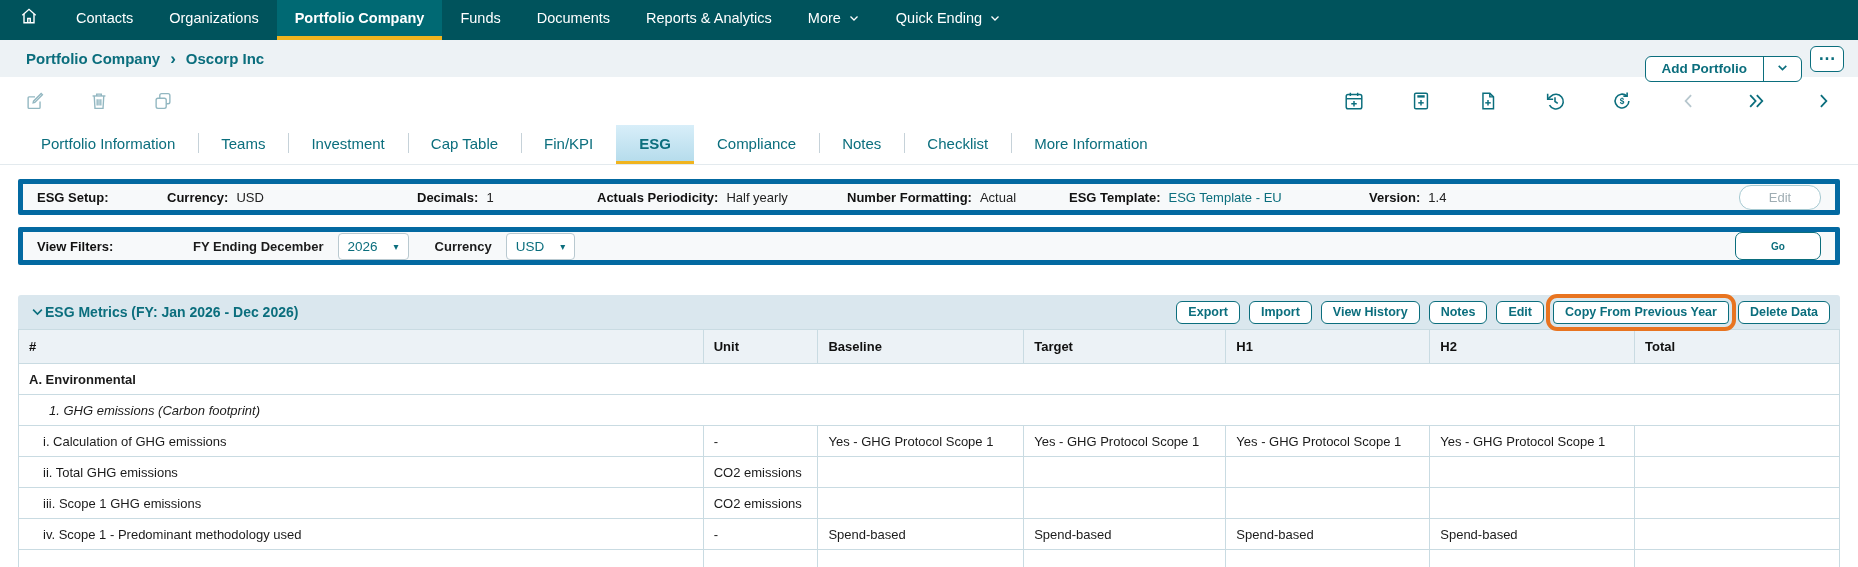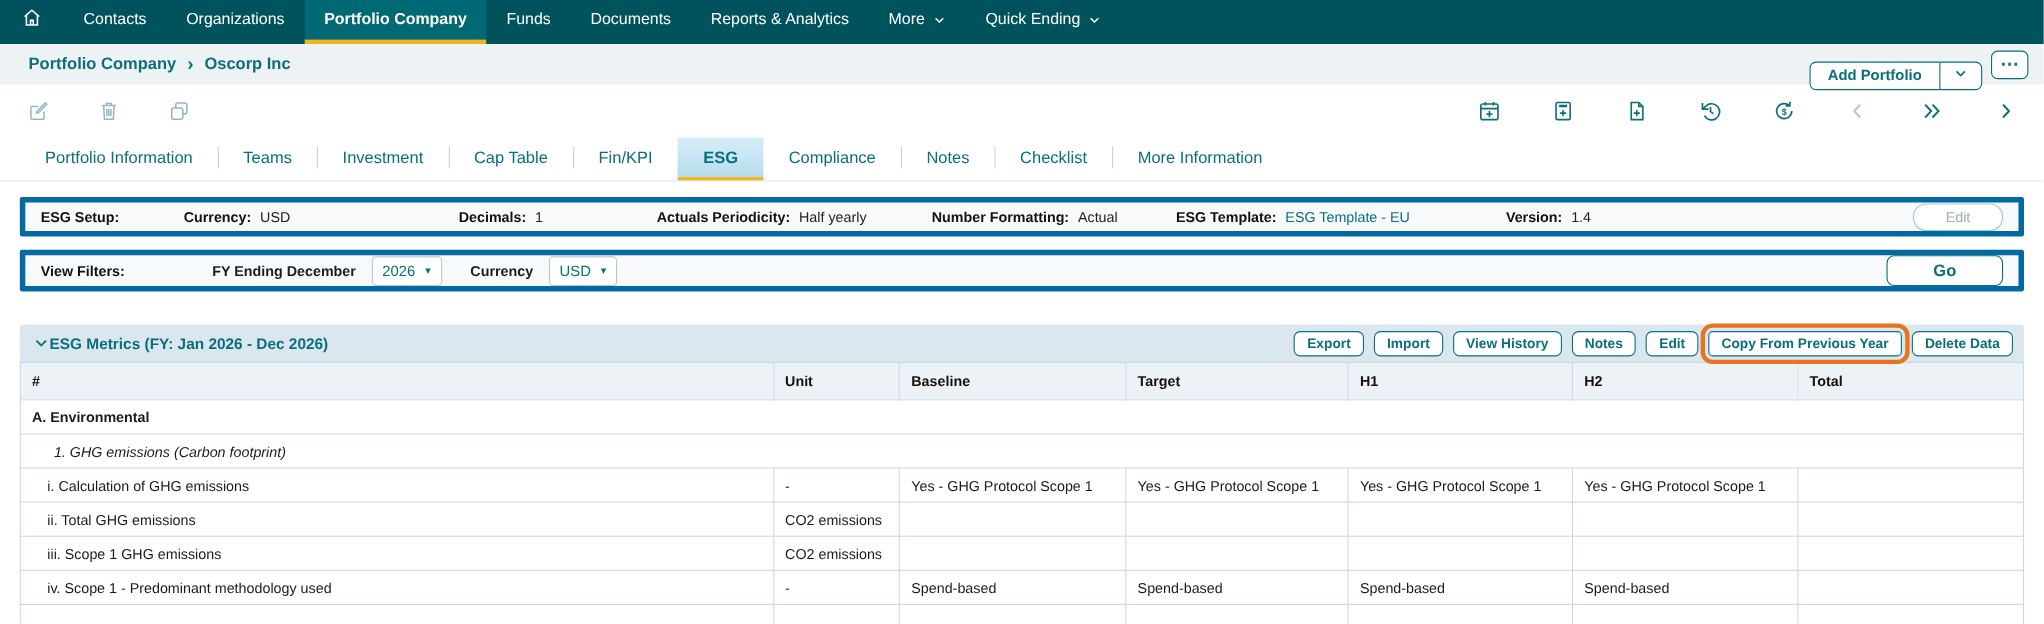--- a/index.html
+++ b/index.html
@@ -52,25 +52,25 @@
   .bval.link { color:#0b6e7d; cursor:pointer; }
   .field { display:flex; align-items:center; }
   .setup-title { width:130px; }
   .f-currency { width:250px; } .f-decimals { width:180px; } .f-actuals { width:250px; }
   .f-numfmt { width:222px; } .f-template { width:300px; } .f-version { width:120px; }
   .btn-edit-disabled { margin-left:auto; width:82px; height:25px; border:1px solid #a5c9d1; border-radius:12px;
     background:#fff; color:#9fadb3; font-size:13px; display:flex; align-items:center; justify-content:center; cursor:default; }
   .filters-title { width:130px; }
   .fy-label { margin-left:26px; font-weight:bold; }
   .select { margin-left:14px; height:27px; background:#fff; border:1px solid #b9c9d0; border-radius:4px;
-    display:flex; align-items:center; gap:9px; padding:0 9px; color:#0b6e7d; font-size:13.5px; cursor:pointer; }
+    display:flex; align-items:center; gap:16px; padding:0 9px; color:#0b6e7d; font-size:13.5px; cursor:pointer; }
   .select .caret { font-size:10px; color:#0b6e7d; }
   .cur-label { margin-left:26px; font-weight:bold; }
-  .btn-go { margin-left:auto; width:106px; height:28px; background:#fff; border:1px solid #0b6e7d; border-radius:7px;
-    color:#0b6e7d; font-weight:bold; font-size:15px; display:flex; align-items:center; justify-content:center; cursor:pointer; }
+  .btn-go { margin-left:auto; width:86px; height:28px; background:#fff; border:1px solid #0b6e7d; border-radius:7px;
+    color:#0b6e7d; font-weight:bold; font-size:10px; display:flex; align-items:center; justify-content:center; cursor:pointer; }
 
   
   .metrics-head { margin:30px 18px 0 18px; height:34px; background:#dae7ee; border-radius:3px 3px 0 0;
     display:flex; align-items:center; padding:0 10px 0 12px; }
   .metrics-title { display:flex; align-items:flex-start; color:#0b6e7d; font-weight:bold; font-size:14px; }
   .metrics-title .chev { display:flex; cursor:pointer; }
   .metrics-btns { margin-left:auto; display:flex; align-items:center; gap:9px; }
   .mbtn { height:23px; background:#fff; border:1px solid #0b6e7d; border-radius:6px; padding:0 11px;
     color:#0b6e7d; font-size:12.5px; font-weight:bold; display:flex; align-items:center; cursor:pointer; white-space:nowrap; }
   .mbtn.highlight { outline:4px solid #e87420; outline-offset:3px; border-radius:4px; }

